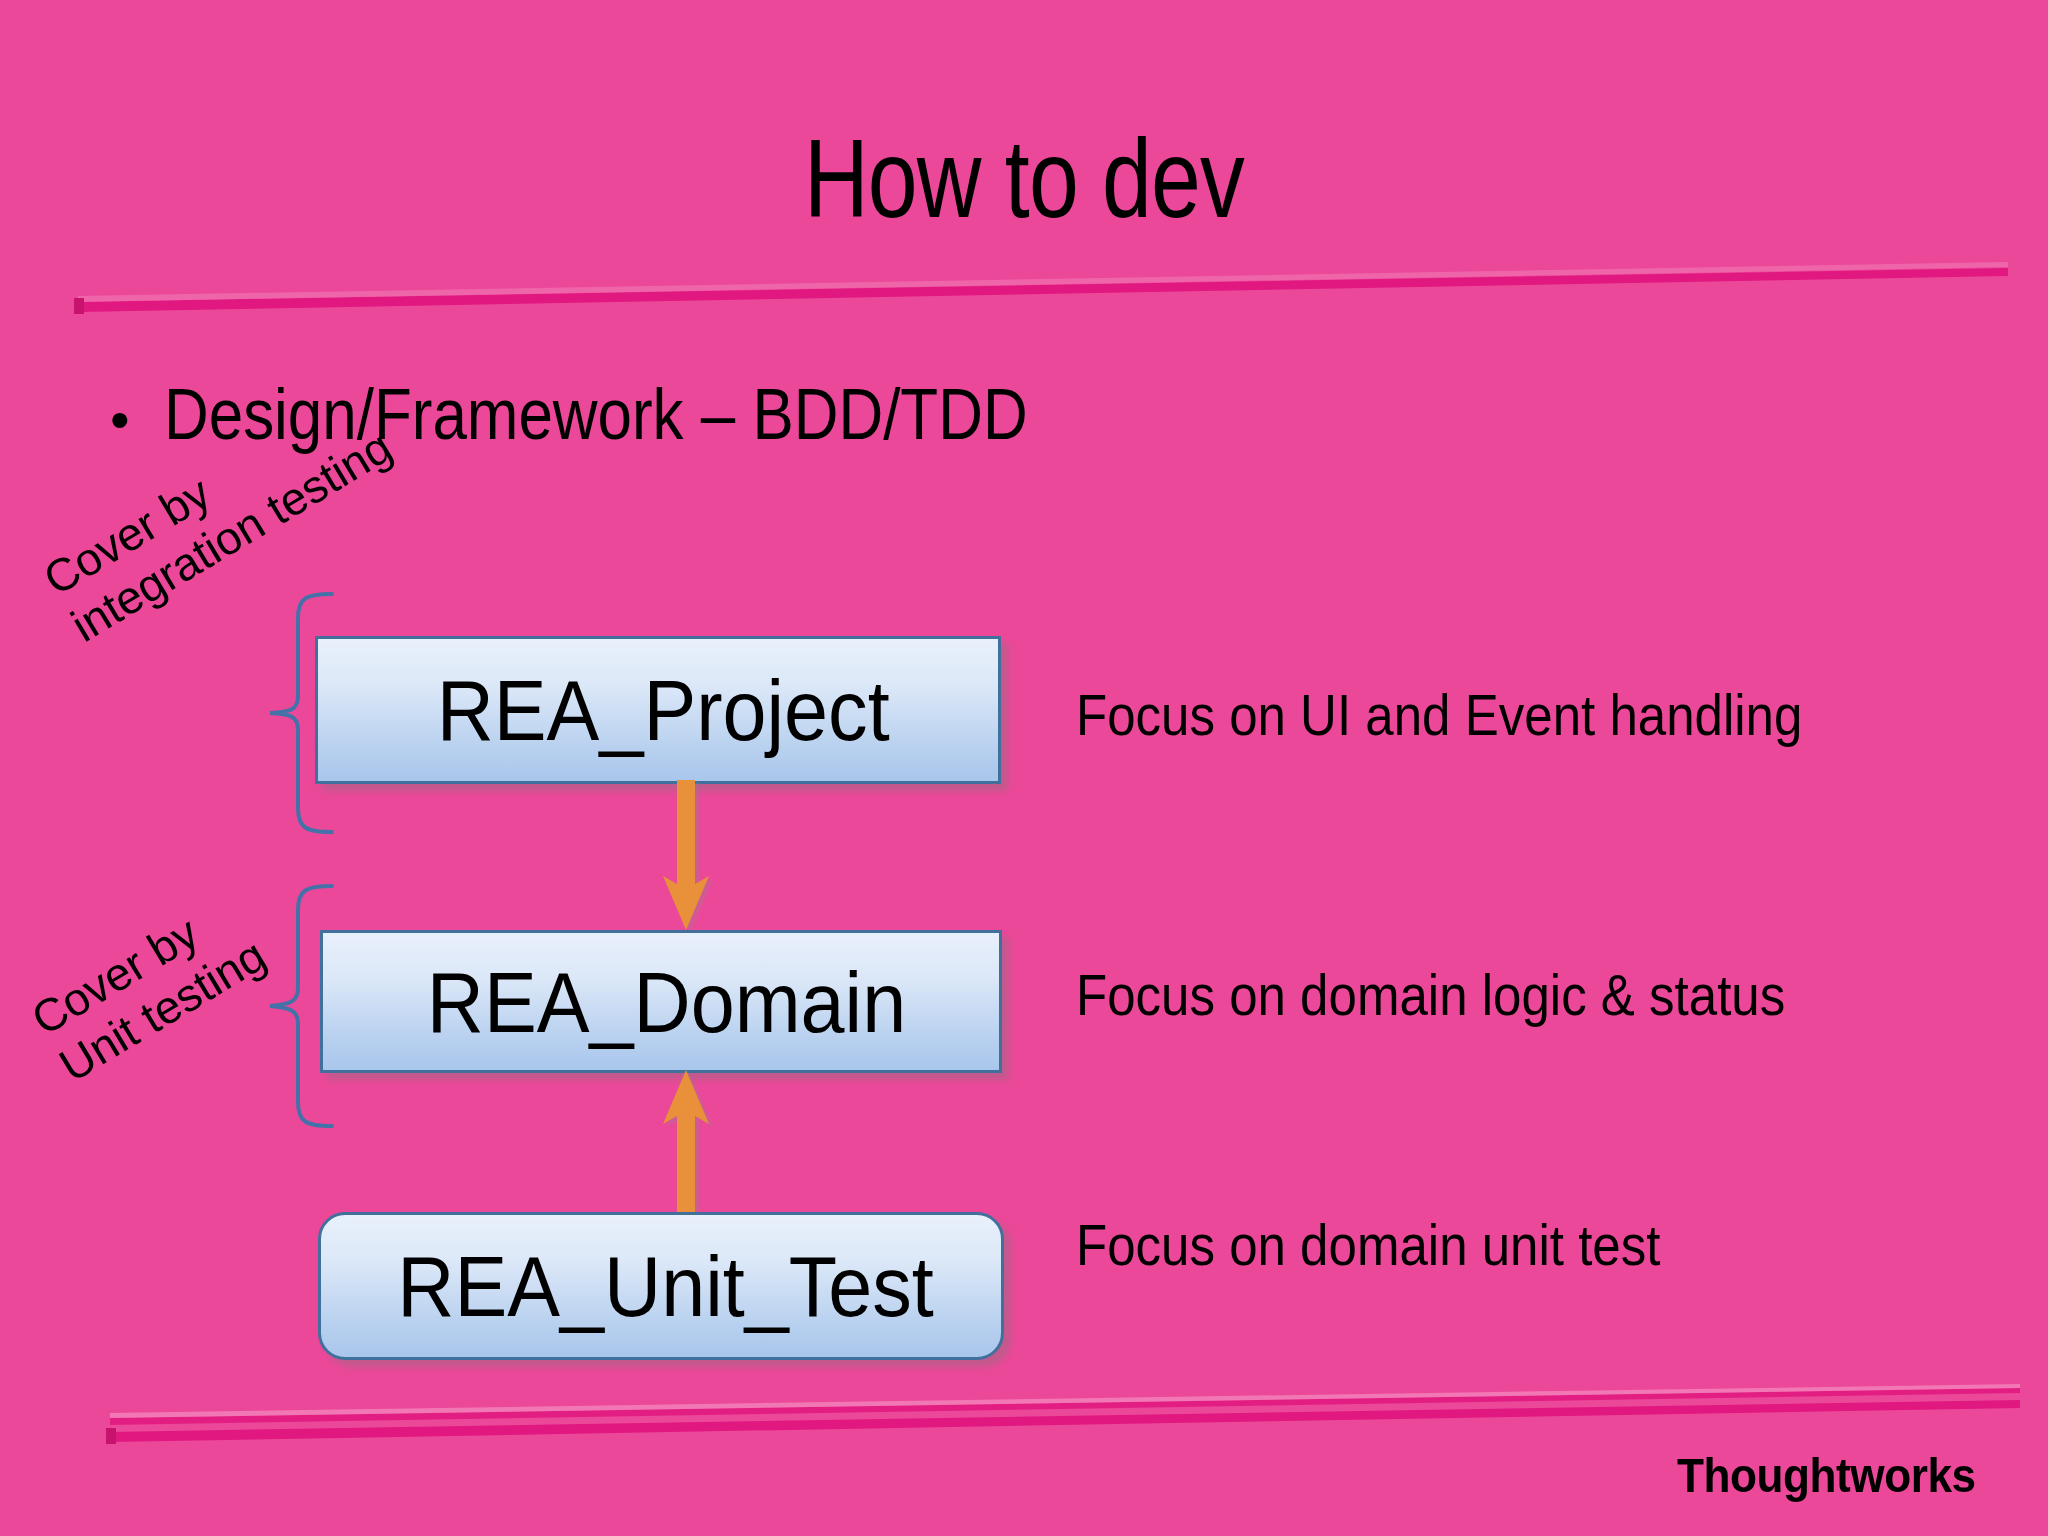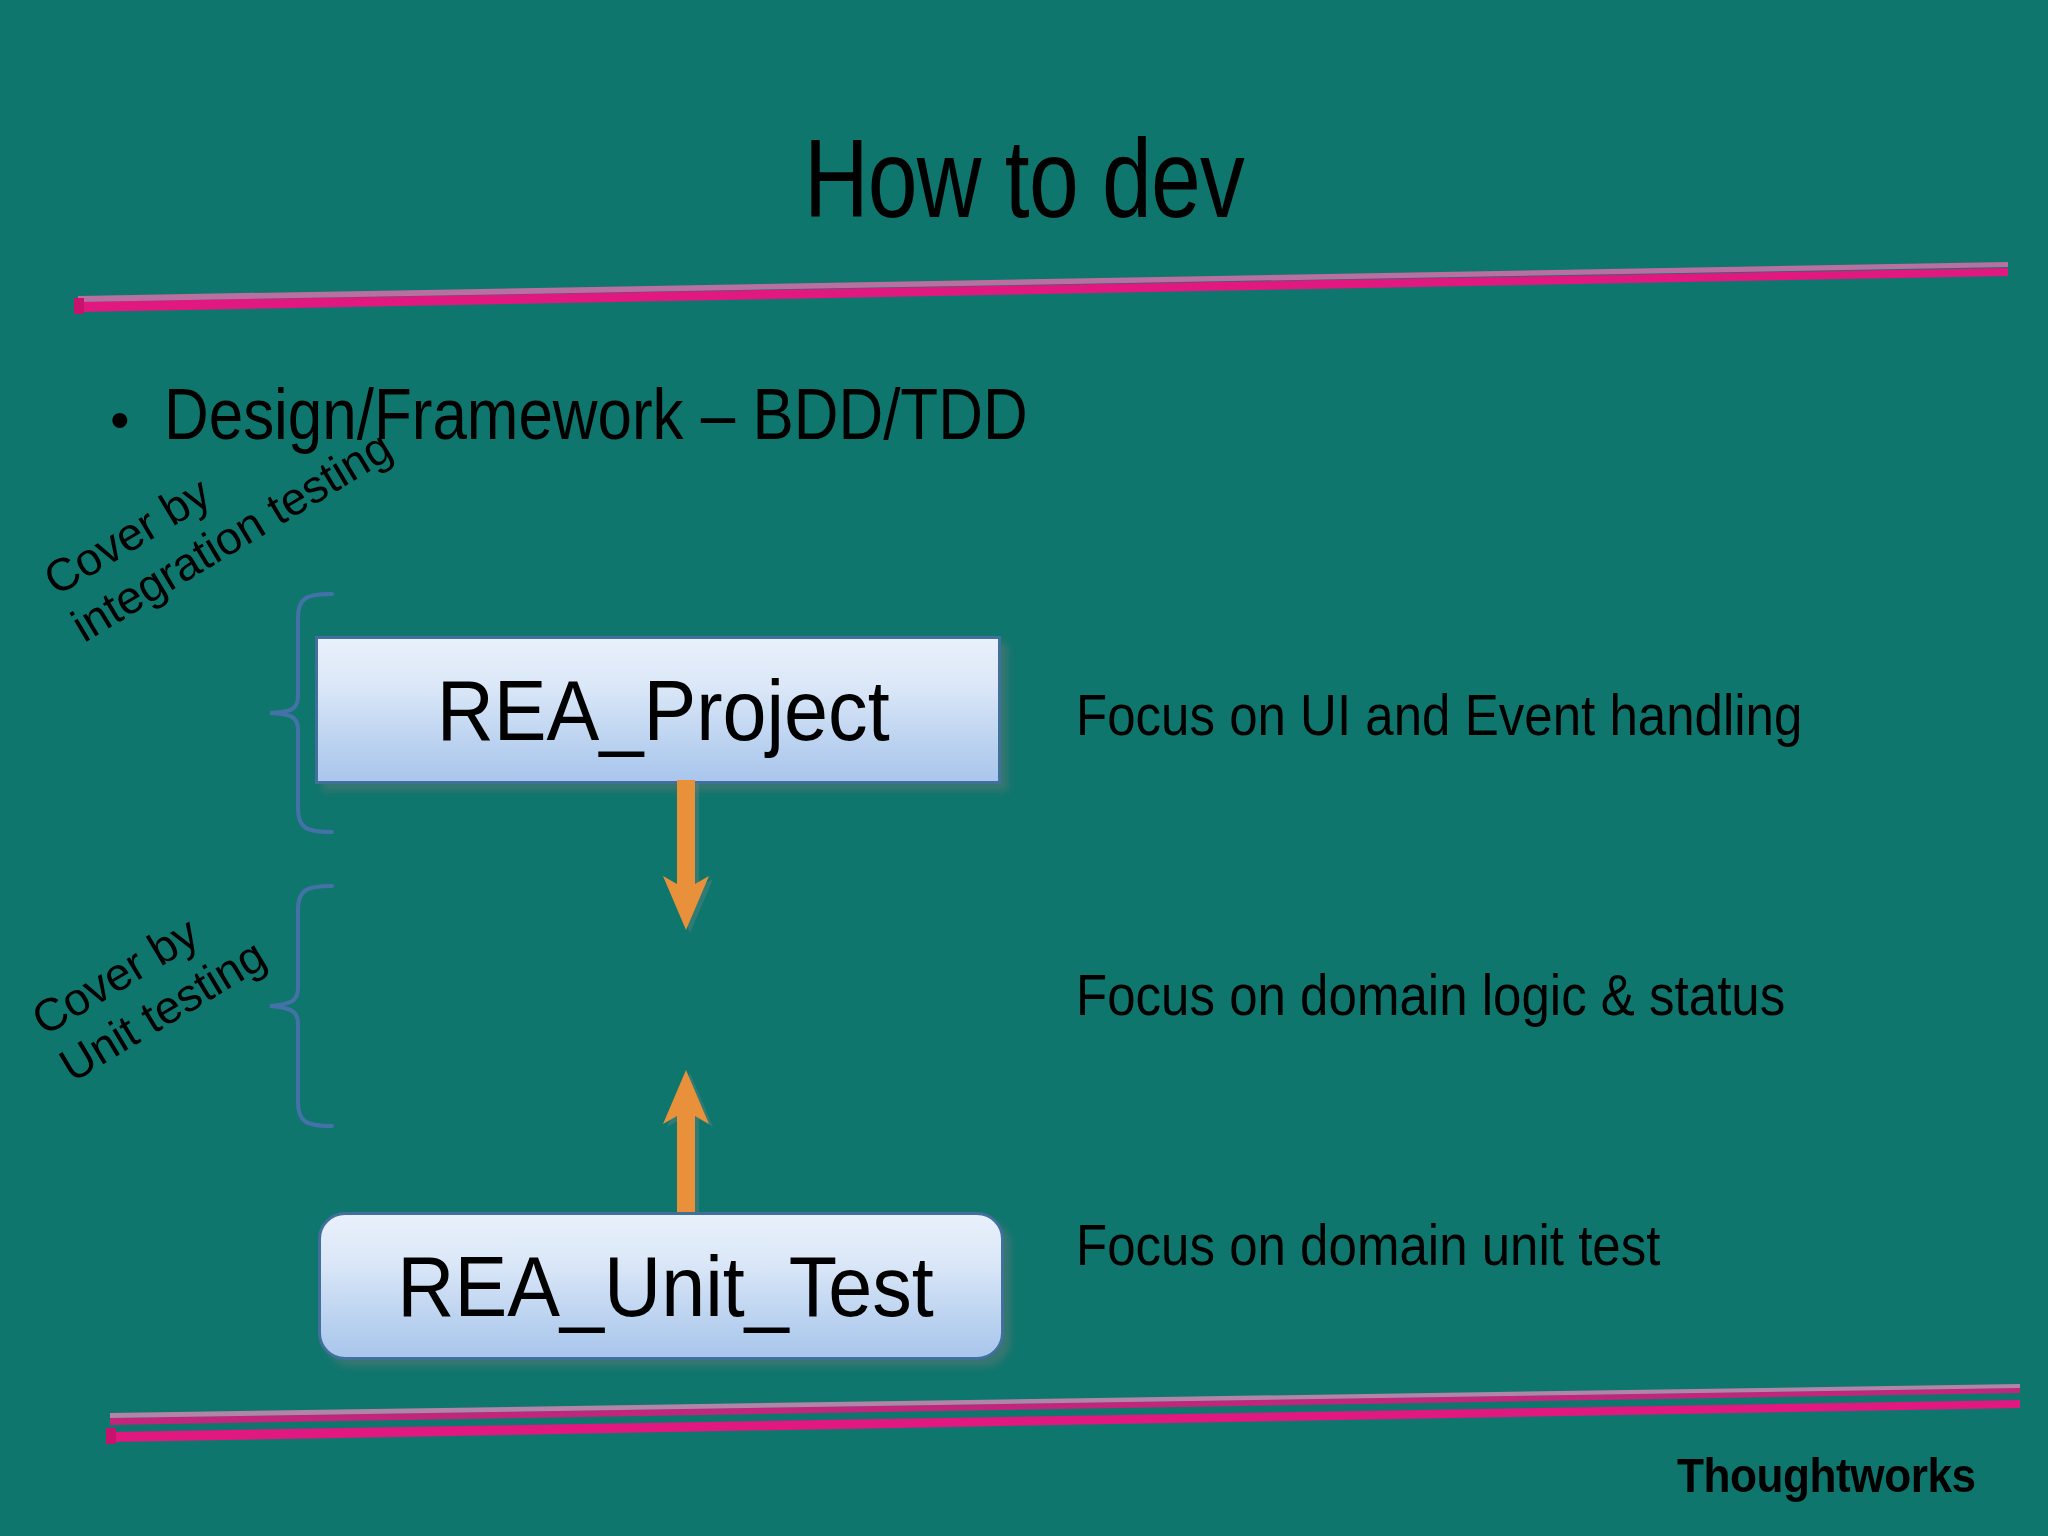--- a/index.html
+++ b/index.html
@@ -12,21 +12,21 @@
     height: 1536px;
     overflow: hidden;
     font-family: "Liberation Sans", sans-serif;
     -webkit-font-smoothing: antialiased;
   }
 
   #slide {
     position: relative;
     width: 2048px;
     height: 1536px;
-    background: #0f766e;
+    background: #ec4899;
   }
 
   
   #slide-title {
     position: absolute;
     left: 0;
     top: 120px;
     width: 2048px;
     text-align: center;
     font-size: 112px;
@@ -208,20 +208,23 @@
     <svg width="140" height="156" viewBox="0 0 140 156" xmlns="http://www.w3.org/2000/svg">
       <g transform="translate(4,3)" opacity="0.28">
         <rect x="57" y="0" width="18" height="104" fill="#8a8a8a"></rect>
         <polygon points="43,96 66,150 89,96 75,104 57,104" fill="#8a8a8a"></polygon>
       </g>
       <rect x="57" y="0" width="18" height="104" fill="#E8913A"></rect>
       <polygon points="43,96 66,150 89,96 75,104 57,104" fill="#E8913A"></polygon>
     </svg>
   </div>
 
+  <div class="node-box" id="box-domain">
+    <span class="node-label">REA_Domain</span>
+  </div>
 
   <div class="arrow-svg" id="arrow-up">
     <svg width="140" height="150" viewBox="0 0 140 150" xmlns="http://www.w3.org/2000/svg">
       <g transform="translate(4,3)" opacity="0.28">
         <rect x="57" y="48" width="18" height="102" fill="#8a8a8a"></rect>
         <polygon points="43,56 66,2 89,56 75,48 57,48" fill="#8a8a8a"></polygon>
       </g>
       <rect x="57" y="48" width="18" height="102" fill="#E8913A"></rect>
       <polygon points="43,56 66,2 89,56 75,48 57,48" fill="#E8913A"></polygon>
     </svg>

